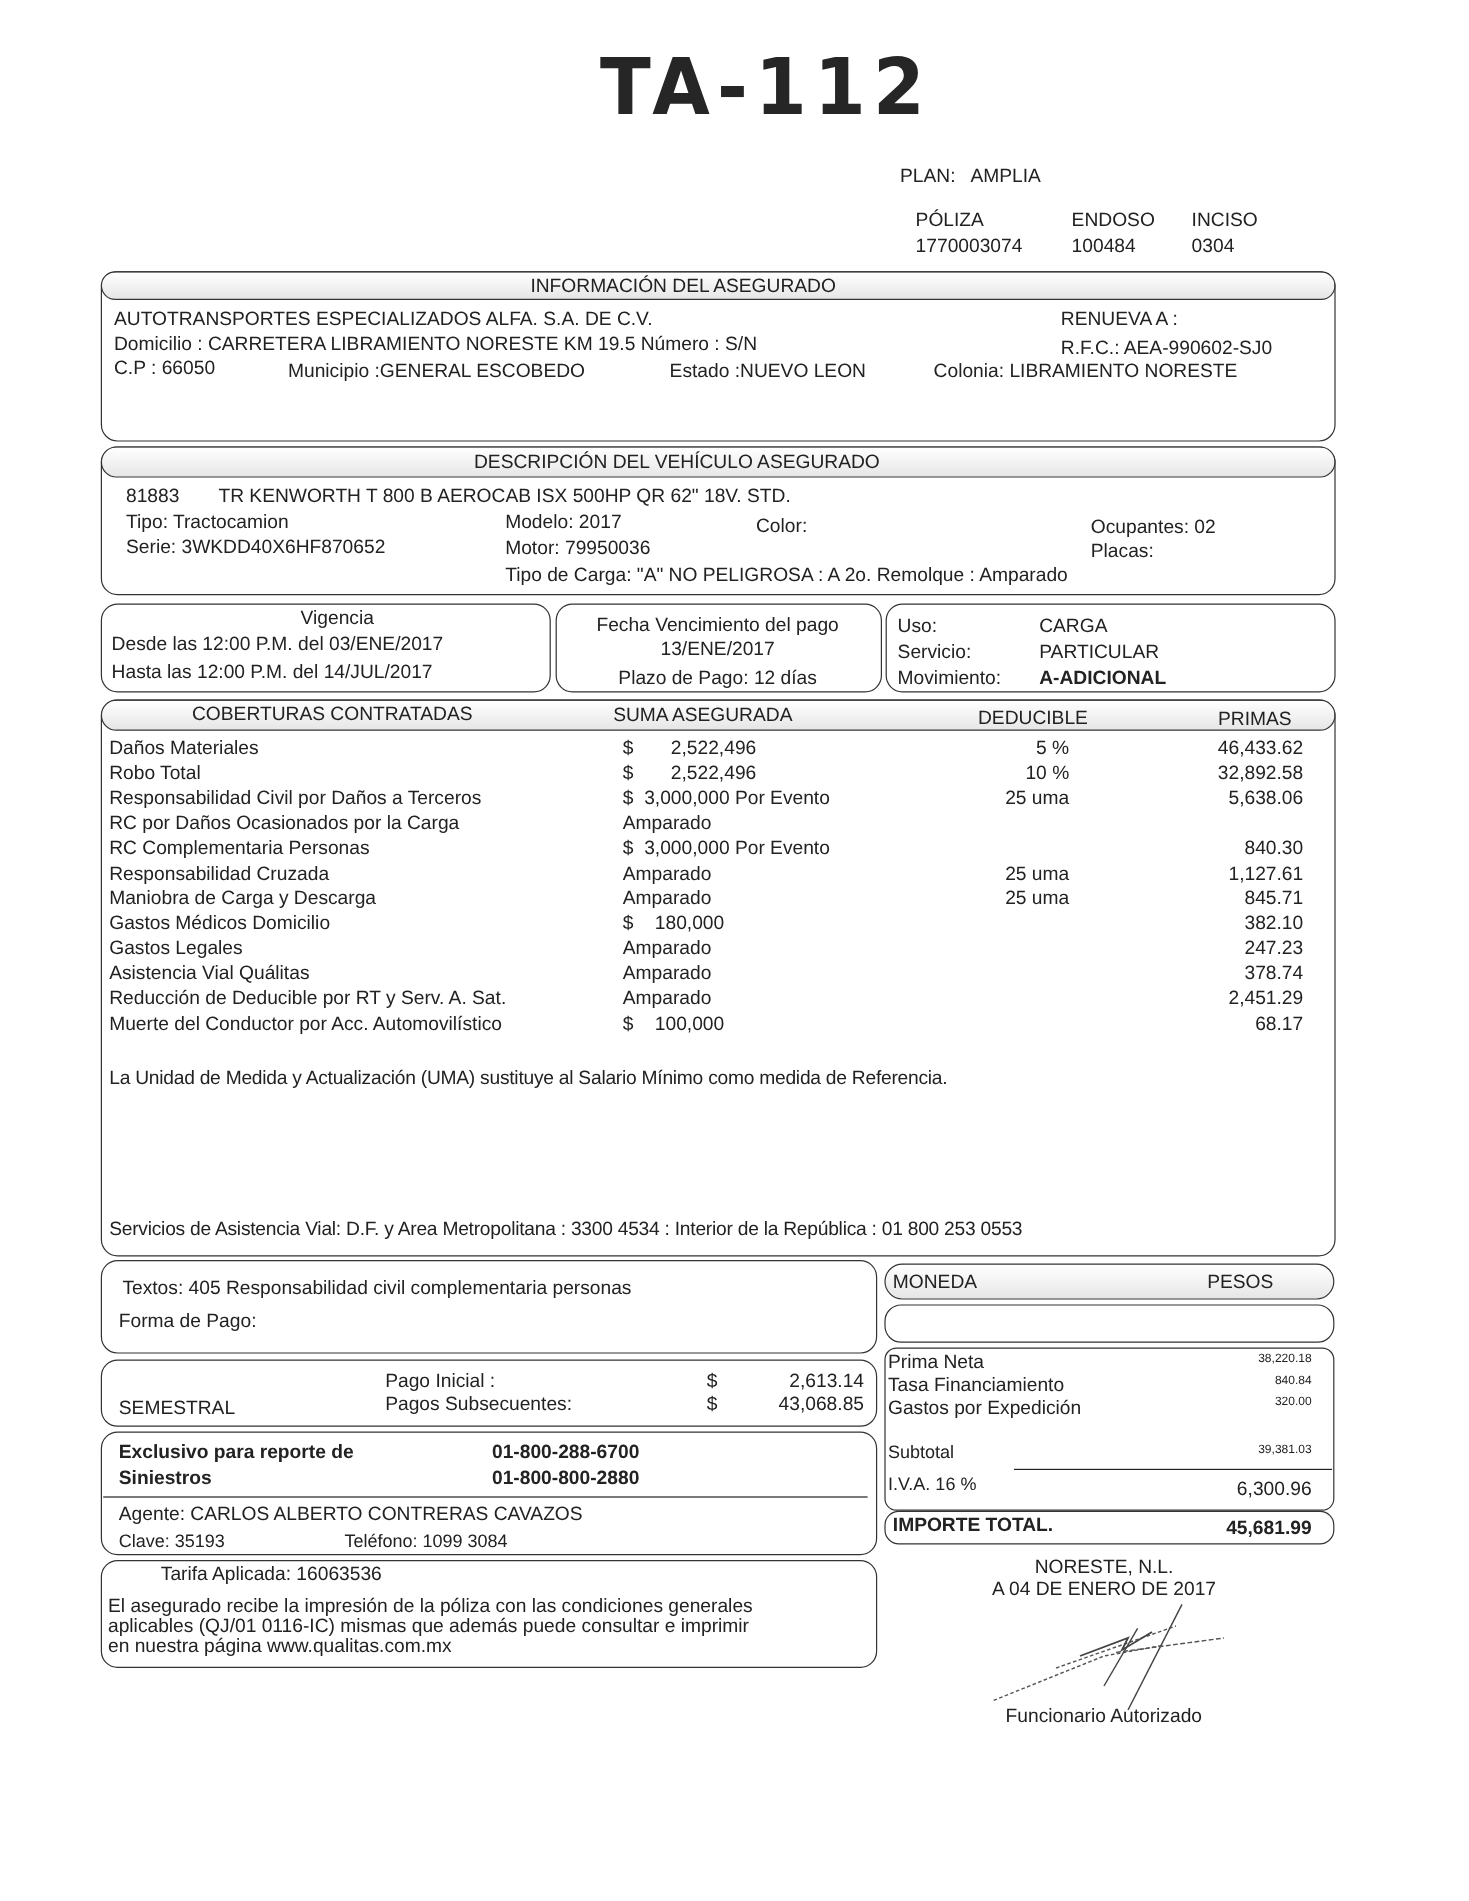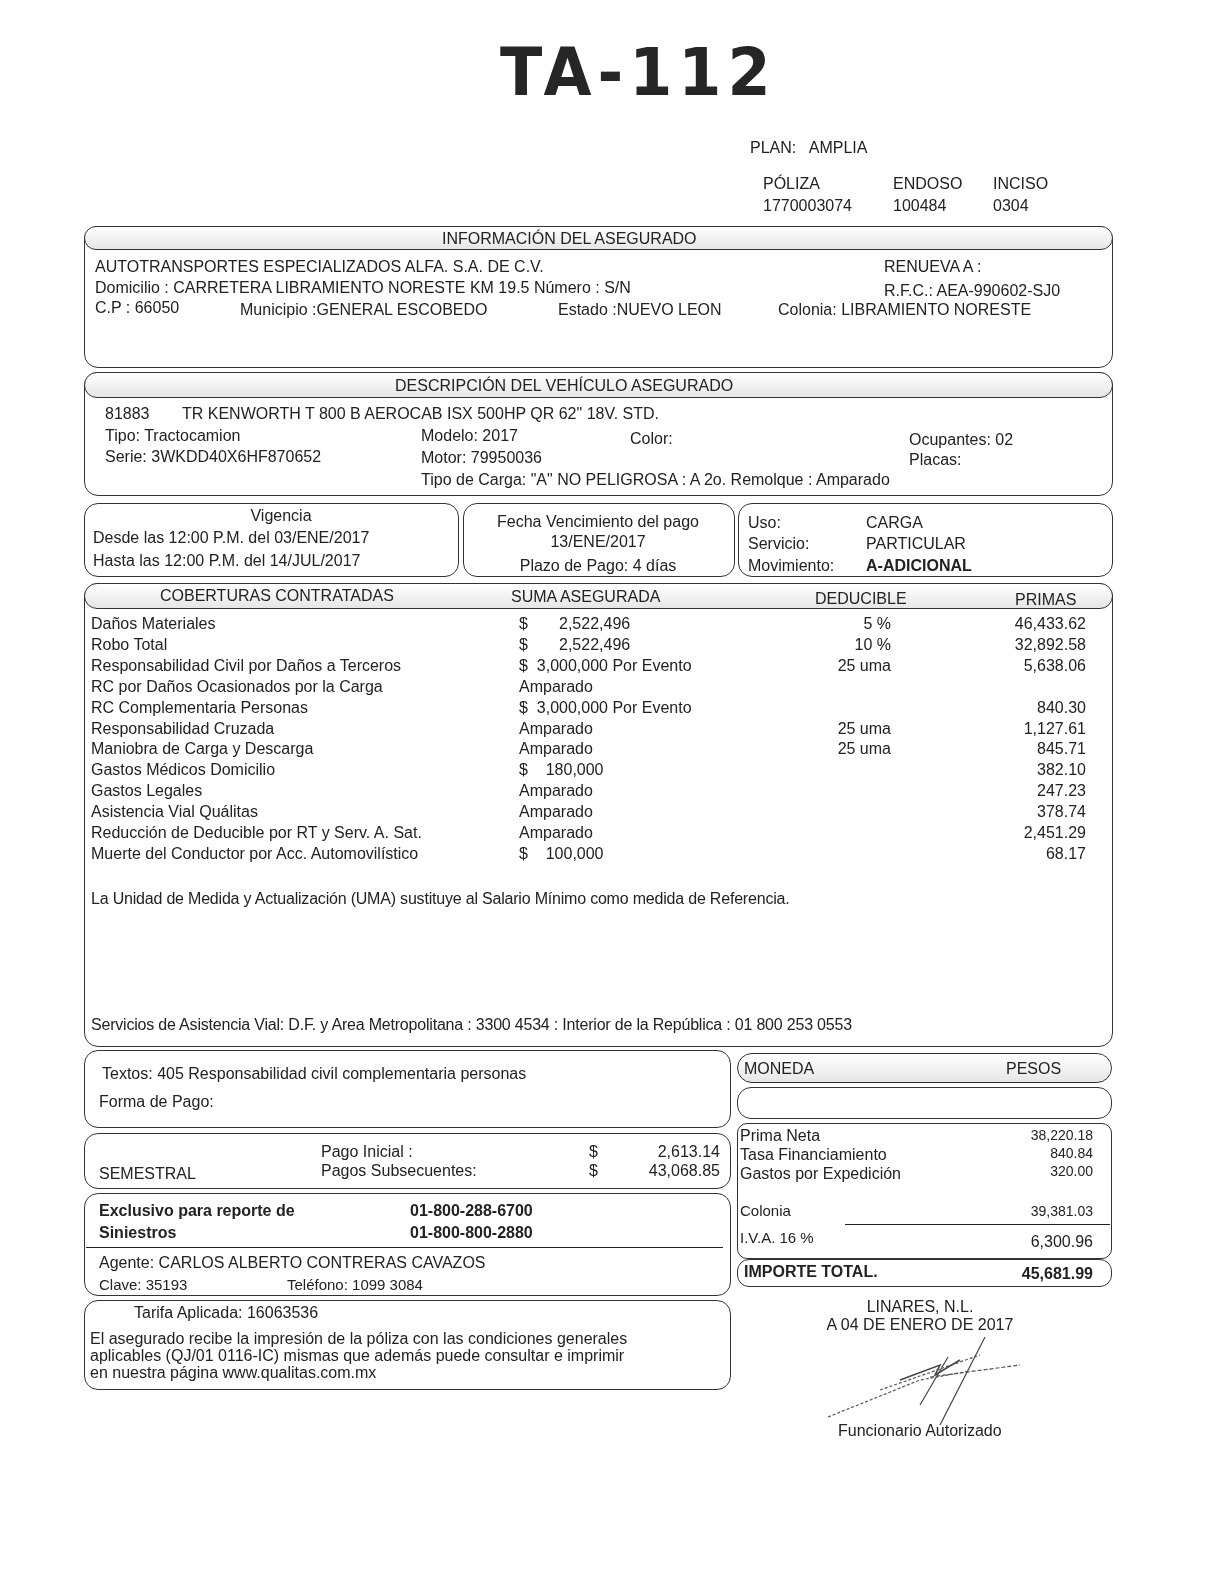--- a/index.html
+++ b/index.html
@@ -3,21 +3,21 @@
 <meta charset="utf-8">
 <style>
   html,body{margin:0;padding:0;background:#fff;}
   body{width:1224px;height:1584px;position:relative;overflow:hidden;
        font-family:"Liberation Sans",sans-serif;color:#222;}
   .abs{position:absolute;}
   .hand{font-family:"DejaVu Sans",sans-serif;font-weight:bold;font-size:62px;
         letter-spacing:6px;color:#262626;transform:scaleY(1.05);}
   .t16{font-size:16px;}
   .t15{font-size:15px;}
-  .t14{font-size:14px;}
+  .t14{font-size:10px;}
   .box{position:absolute;border:1.6px solid #333;border-radius:14px;background:#fff;}
   .bar{position:absolute;border:1.6px solid #333;border-radius:16px;
        background:linear-gradient(#ffffff,#e6e6e6);}
   .bold{font-weight:bold;}
   .right{text-align:right;}
   .row{position:absolute;white-space:nowrap;}
   .hr{position:absolute;height:0;border-top:1.6px solid #222;}
 </style>
 </head>
 <body>
@@ -62,21 +62,21 @@
 <div class="row t16" style="left:421px;top:471px;">Tipo de Carga: "A" NO PELIGROSA : A 2o. Remolque : Amparado</div>
 
 <div class="box" style="left:84px;top:503px;width:373px;height:72px;"></div>
 <div class="abs t16" style="left:84px;top:507px;width:394px;text-align:center;">Vigencia</div>
 <div class="row t16" style="left:93px;top:529px;">Desde las 12:00 P.M. del   03/ENE/2017</div>
 <div class="row t16" style="left:93px;top:552px;">Hasta  las 12:00 P.M. del   14/JUL/2017</div>
 
 <div class="box" style="left:463px;top:503px;width:270px;height:72px;"></div>
 <div class="abs t16" style="left:463px;top:513px;width:270px;text-align:center;">Fecha Vencimiento del pago</div>
 <div class="abs t16" style="left:463px;top:533px;width:270px;text-align:center;">13/ENE/2017</div>
-<div class="abs t16" style="left:463px;top:557px;width:270px;text-align:center;">Plazo de Pago: 4 días</div>
+<div class="abs t16" style="left:463px;top:557px;width:270px;text-align:center;">Plazo de Pago: 12 días</div>
 
 <div class="box" style="left:738px;top:503px;width:373px;height:72px;"></div>
 <div class="row t16" style="left:748px;top:514px;">Uso:</div>
 <div class="row t16" style="left:866px;top:514px;">CARGA</div>
 <div class="row t16" style="left:748px;top:535px;">Servicio:</div>
 <div class="row t16" style="left:866px;top:535px;">PARTICULAR</div>
 <div class="row t16" style="left:748px;top:557px;">Movimiento:</div>
 <div class="row t16 bold" style="left:866px;top:557px;">A-ADICIONAL</div>
 
 <div class="box" style="left:84px;top:583px;width:1027px;height:462px;"></div>
@@ -158,21 +158,21 @@
 <div class="row t16 right" style="left:610px;width:110px;top:1143px;">2,613.14</div>
 <div class="row t16 right" style="left:610px;width:110px;top:1162px;">43,068.85</div>
 
 <div class="box" style="left:737px;top:1123px;width:373px;height:134px;border-radius:10px;"></div>
 <div class="row t16" style="left:740px;top:1127px;">Prima Neta</div>
 <div class="row t14 right" style="left:960px;width:133px;top:1127px;">38,220.18</div>
 <div class="row t16" style="left:740px;top:1146px;">Tasa Financiamiento</div>
 <div class="row t14 right" style="left:960px;width:133px;top:1145px;">840.84</div>
 <div class="row t16" style="left:740px;top:1165px;">Gastos por Expedición</div>
 <div class="row t14 right" style="left:960px;width:133px;top:1163px;">320.00</div>
-<div class="row t15" style="left:740px;top:1202px;">Colonia</div>
+<div class="row t15" style="left:740px;top:1202px;">Subtotal</div>
 <div class="row t14 right" style="left:960px;width:133px;top:1203px;">39,381.03</div>
 <div class="hr" style="left:845px;top:1224px;width:265px;"></div>
 <div class="row t15" style="left:740px;top:1229px;">I.V.A.   16 %</div>
 <div class="row t16 right" style="left:960px;width:133px;top:1233px;">6,300.96</div>
 <div class="box" style="left:737px;top:1259px;width:373px;height:26px;border-radius:12px;"></div>
 <div class="row t16 bold" style="left:744px;top:1263px;">IMPORTE TOTAL.</div>
 <div class="row t16 bold right" style="left:960px;width:133px;top:1265px;">45,681.99</div>
 
 <div class="box" style="left:84px;top:1193px;width:645px;height:101px;"></div>
 <div class="row t16 bold" style="left:99px;top:1202px;">Exclusivo para reporte de</div>
@@ -183,21 +183,21 @@
 <div class="row t16" style="left:99px;top:1254px;">Agente:  CARLOS ALBERTO CONTRERAS CAVAZOS</div>
 <div class="row t15" style="left:99px;top:1276px;">Clave:    35193</div>
 <div class="row t15" style="left:287px;top:1276px;">Teléfono: 1099 3084</div>
 
 <div class="box" style="left:84px;top:1300px;width:645px;height:88px;"></div>
 <div class="row t16" style="left:93px;top:1304px;margin-left:41px;">Tarifa Aplicada: 16063536</div>
 <div class="row t16" style="left:90px;top:1330px;">El asegurado recibe la impresión de la póliza con las condiciones generales</div>
 <div class="row t16" style="left:90px;top:1347px;">aplicables   (QJ/01 0116-IC)   mismas que además puede consultar e imprimir</div>
 <div class="row t16" style="left:90px;top:1364px;">en nuestra página www.qualitas.com.mx</div>
 
-<div class="abs t16" style="left:790px;top:1298px;width:260px;text-align:center;">LINARES, N.L.</div>
+<div class="abs t16" style="left:790px;top:1298px;width:260px;text-align:center;">NORESTE, N.L.</div>
 <div class="abs t16" style="left:790px;top:1316px;width:260px;text-align:center;">A 04 DE ENERO DE 2017</div>
 <svg class="abs" style="left:820px;top:1335px;" width="220" height="90">
   <path d="M8 82 L100 45 L150 36" stroke="#555" stroke-width="1.2" fill="none" stroke-dasharray="3,2"></path>
   <path d="M60 55 L160 20" stroke="#555" stroke-width="1.2" fill="none" stroke-dasharray="3,2"></path>
   <path d="M80 45 L120 30 L115 40 L140 25" stroke="#444" stroke-width="1.5" fill="none"></path>
   <path d="M128 22 L100 70" stroke="#444" stroke-width="1.2" fill="none"></path>
   <path d="M165 2 L120 90" stroke="#444" stroke-width="1.2" fill="none"></path>
   <path d="M110 42 L200 30" stroke="#555" stroke-width="1.2" fill="none" stroke-dasharray="4,2"></path>
 </svg>
 <div class="abs t16" style="left:838px;top:1422px;">Funcionario Autorizado</div>

